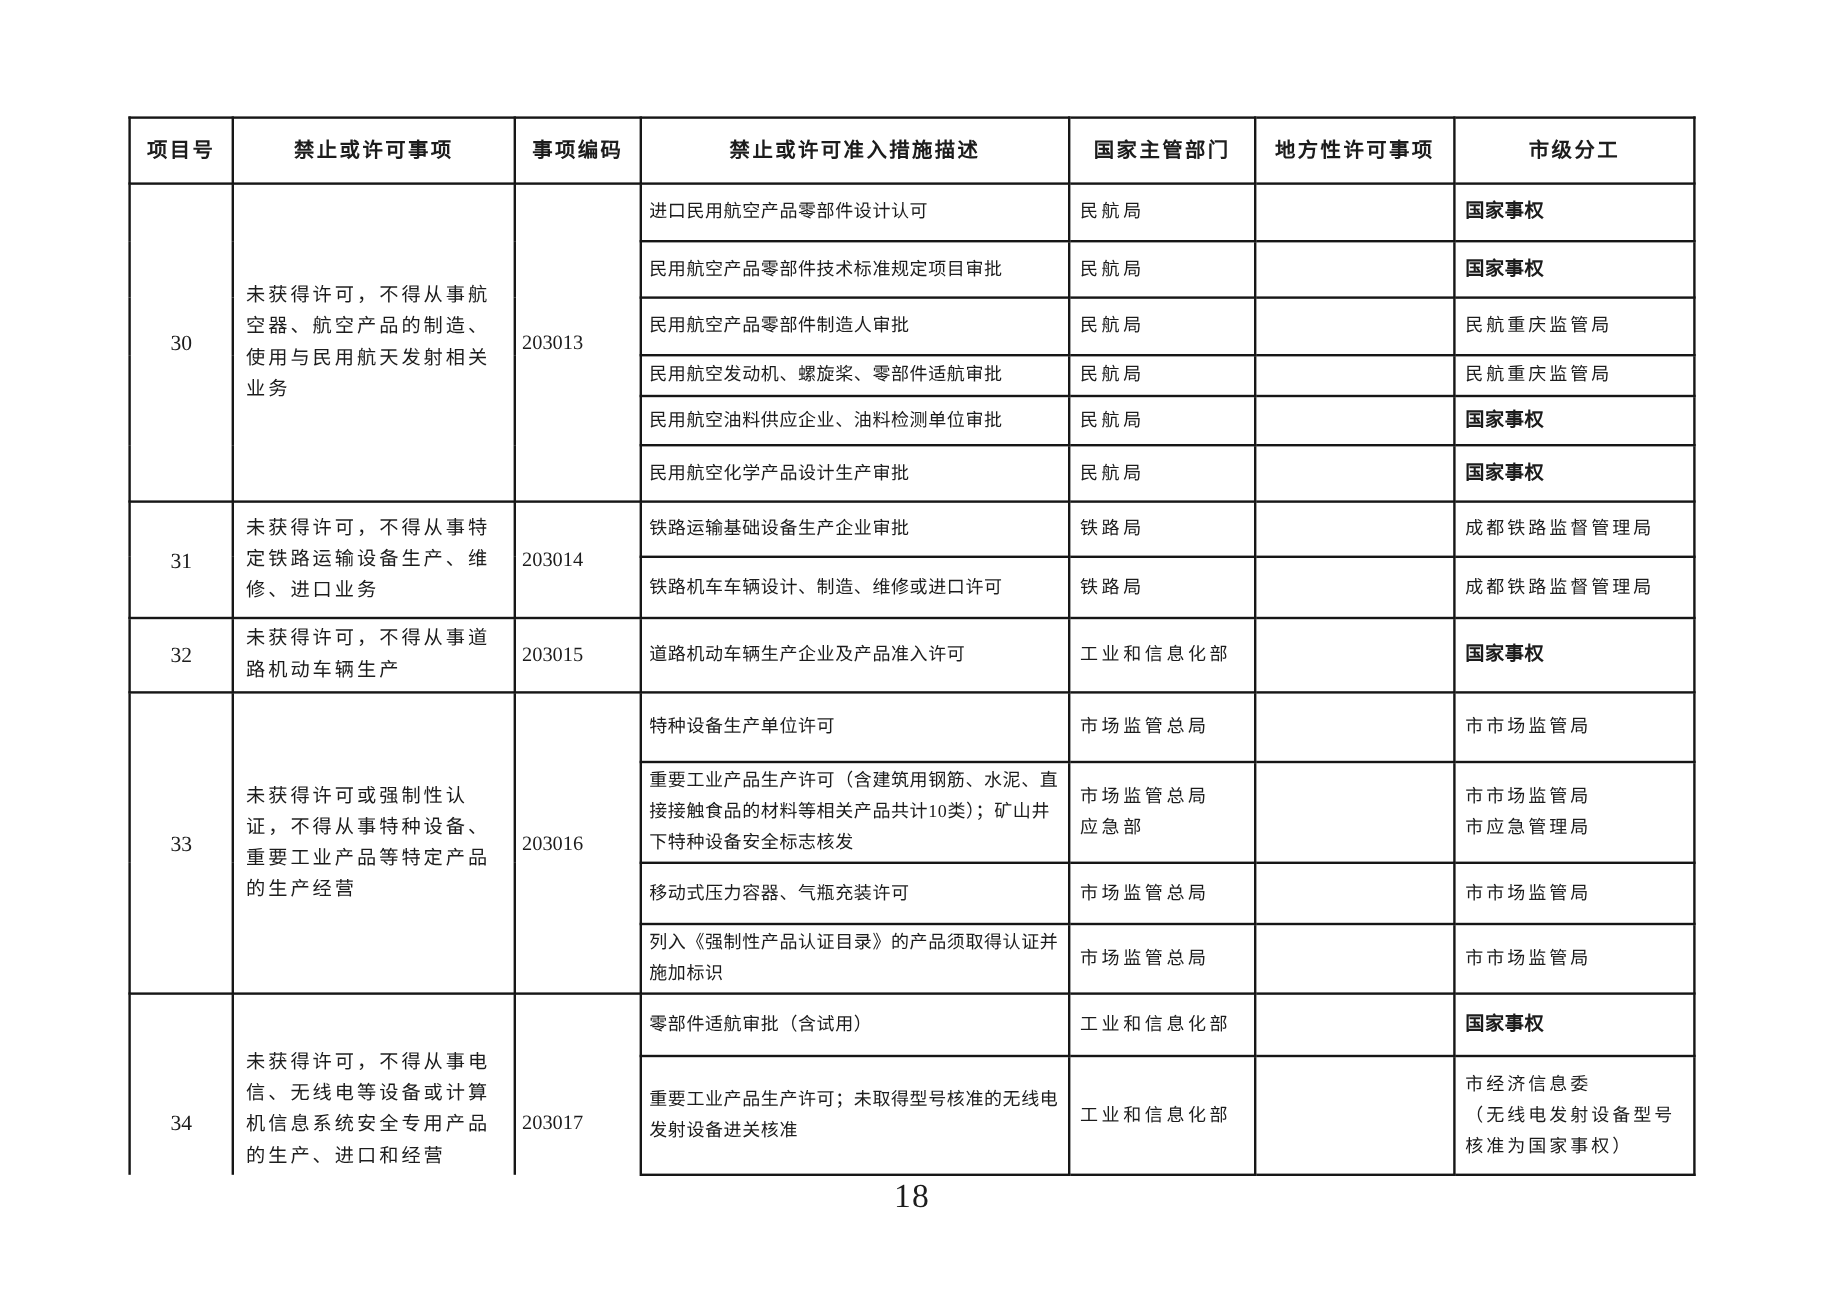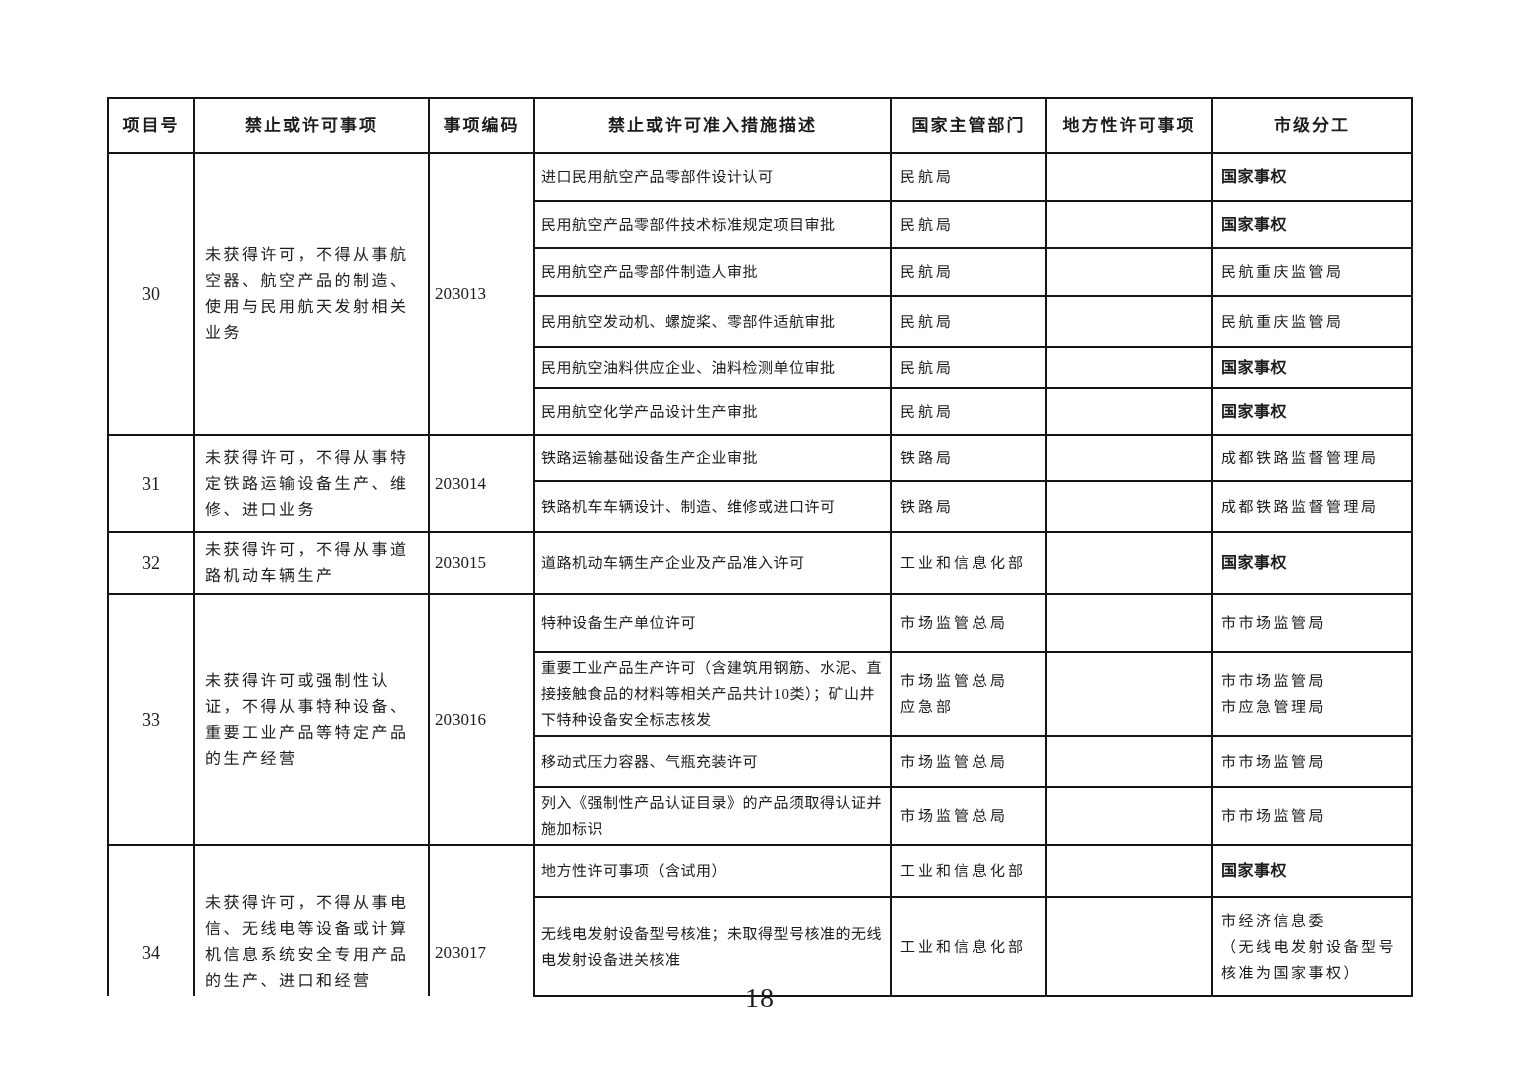--- a/index.html
+++ b/index.html
@@ -144,21 +144,21 @@
       <td class="dept">民航局</td>
       <td class="local"></td>
       <td class="city b">国家事权</td>
     </tr>
     <tr style="height:48px">
       <td class="desc">民用航空产品零部件制造人审批</td>
       <td class="dept">民航局</td>
       <td class="local"></td>
       <td class="city">民航重庆监管局</td>
     </tr>
-    <tr style="height:51px">
+    <tr style="height:34px">
       <td class="desc">民用航空发动机、螺旋桨、零部件适航审批</td>
       <td class="dept">民航局</td>
       <td class="local"></td>
       <td class="city">民航重庆监管局</td>
     </tr>
     <tr style="height:41px">
       <td class="desc">民用航空油料供应企业、油料检测单位审批</td>
       <td class="dept">民航局</td>
       <td class="local"></td>
       <td class="city b">国家事权</td>
@@ -223,27 +223,27 @@
       <td class="desc">列入《强制性产品认证目录》的产品须取得认证并施加标识</td>
       <td class="dept">市场监管总局</td>
       <td class="local"></td>
       <td class="city">市市场监管局</td>
     </tr>
 
     <tr style="height:52px">
       <td class="num cut pad" rowspan="2">34</td>
       <td class="item cut" rowspan="2">未获得许可，不得从事电信、无线电等设备或计算机信息系统安全专用产品的生产、进口和经营</td>
       <td class="code cut pad" rowspan="2">203017</td>
-      <td class="desc">地方性许可事项（含试用）</td>
+      <td class="desc">零部件适航审批（含试用）</td>
       <td class="dept">工业和信息化部</td>
       <td class="local"></td>
       <td class="city b">国家事权</td>
     </tr>
     <tr style="height:99px">
-      <td class="desc">无线电发射设备型号核准；未取得型号核准的无线电发射设备进关核准</td>
+      <td class="desc">重要工业产品生产许可；未取得型号核准的无线电发射设备进关核准</td>
       <td class="dept">工业和信息化部</td>
       <td class="local"></td>
       <td class="city">市经济信息委
 （无线电发射设备型号核准为国家事权）</td>
     </tr>
   </tbody>
     </table>
 
   <div class="page-number">18</div>
 </div>

